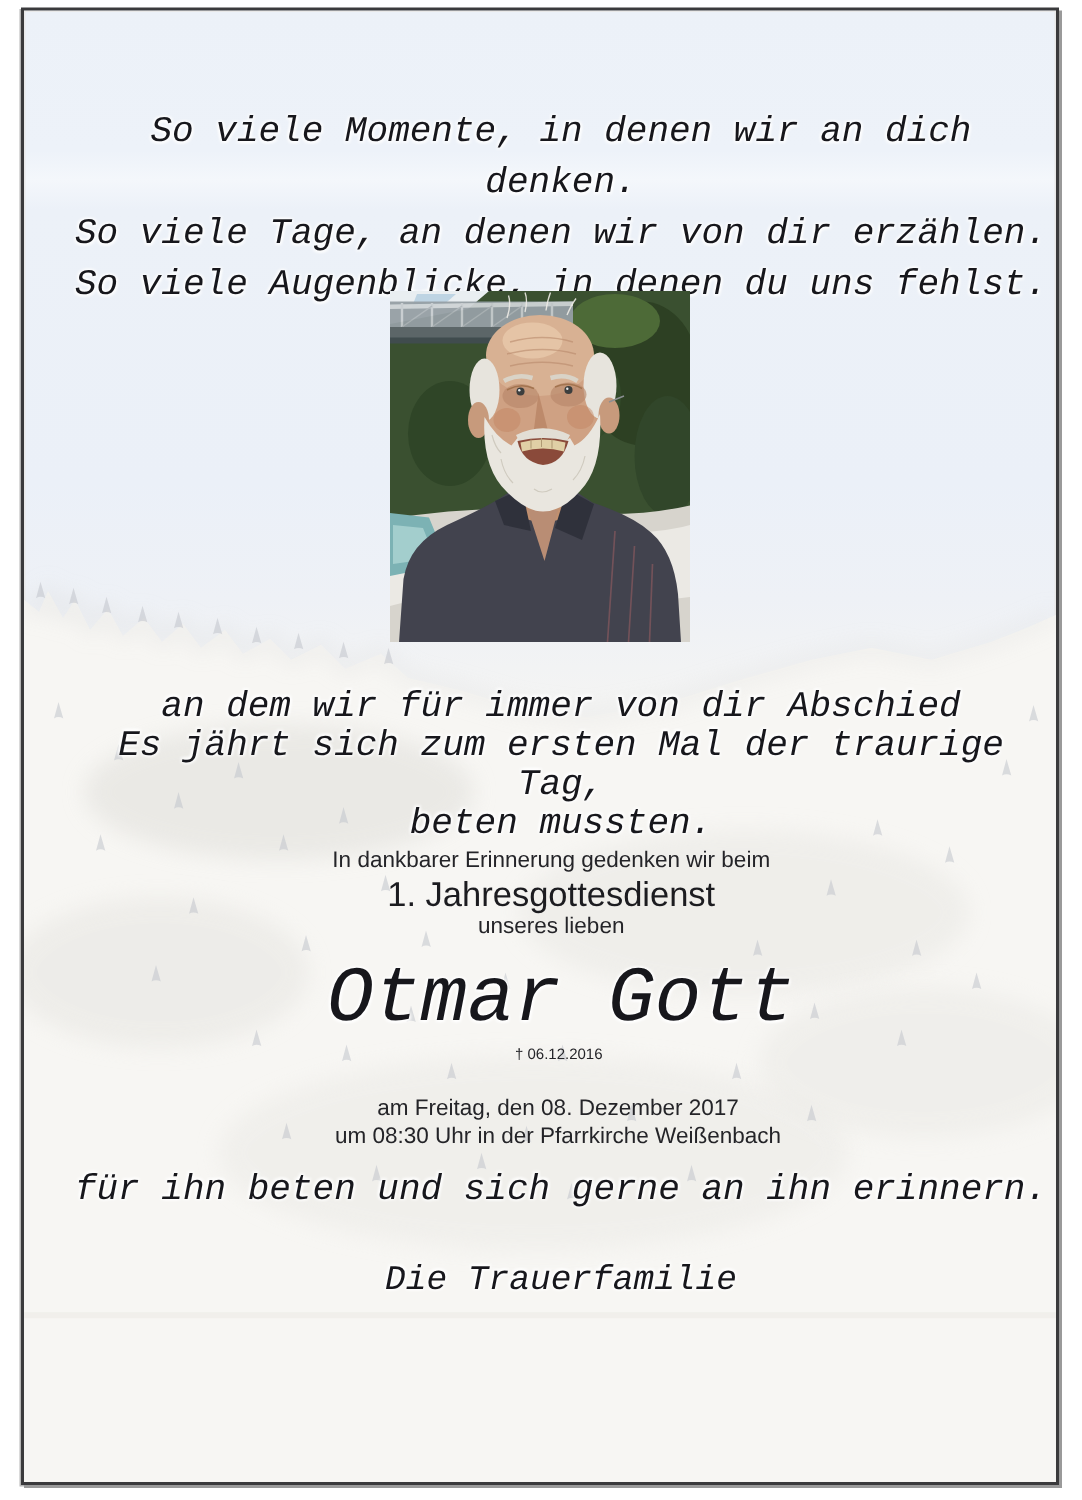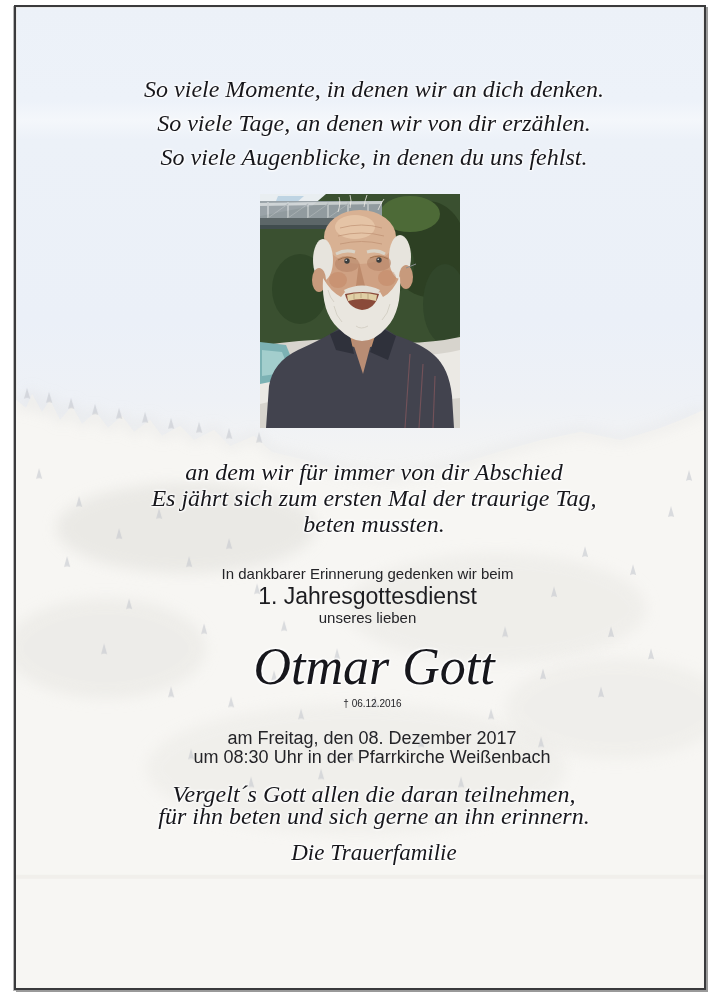--- a/index.html
+++ b/index.html
@@ -26,38 +26,38 @@
       #f4f4f3 47%,
       #f8f7f4 56%,
       #faf9f6 74%,
       #f7f6f2 88%,
       #fbfaf7 100%);
     overflow:hidden;
   }
   .watermark{position:absolute;left:0;top:0;width:100%;height:100%;pointer-events:none;}
   .block{position:absolute;left:0;right:0;text-align:center;}
   .script{
-    font-family:Liberation Serif, serif;
+    font-family:Liberation Mono, monospace;
     font-style:italic;
     color:#17171c;
     text-shadow:1px 1px 2px rgba(255,255,255,.95),-1px -1px 2px rgba(255,255,255,.9),
                 1px -1px 2px rgba(255,255,255,.85),-1px 1px 2px rgba(255,255,255,.85);
     padding-left:28px;
   }
   .verse-top{top:65px;font-size:24px;line-height:34px;}
   .photo{
     position:absolute;left:244px;top:187px;width:200px;height:234px;
     display:block;
   }
   .verse-mid{top:452px;font-size:24px;line-height:26px;}
   .invite{top:557px;font-size:15px;line-height:20px;color:#242428;margin-left:15px;}
   .invite .event{font-size:23px;font-weight:normal;line-height:24px;color:#1c1c20;}
   .name{top:628px;font-size:52px;line-height:64px;}
   .death{top:688px;font-size:10px;line-height:18px;color:#242428;margin-left:25px;}
-  .service{top:722px;font-size:18px;line-height:19px;color:#242428;margin-left:24px;}
+  .service{top:722px;font-size:15px;line-height:19px;color:#242428;margin-left:24px;}
   .thanks{top:776px;font-size:24px;line-height:22px;}
   .signature{top:833px;font-size:23px;line-height:26px;}
 </style>
 </head>
 <body>
 
 <div class="page">
   <div class="card">
 
     <svg class="watermark" viewBox="0 0 688 979" preserveAspectRatio="none">
@@ -275,20 +275,19 @@
 
     <div class="block script name">Otmar Gott</div>
     <div class="block death">† 06.12.2016</div>
 
     <div class="block service">
       <div>am Freitag, den 08. Dezember 2017</div>
       <div>um 08:30 Uhr in der Pfarrkirche Weißenbach</div>
     </div>
 
     <div class="block script thanks">
-      <div>Vergelt´s Gott allen die daran teilnehmen,</div>
       <div>für ihn beten und sich gerne an ihn erinnern.</div>
     </div>
 
     <div class="block script signature">Die Trauerfamilie</div>
 
   </div>
 </div>
 
 </body></html>

